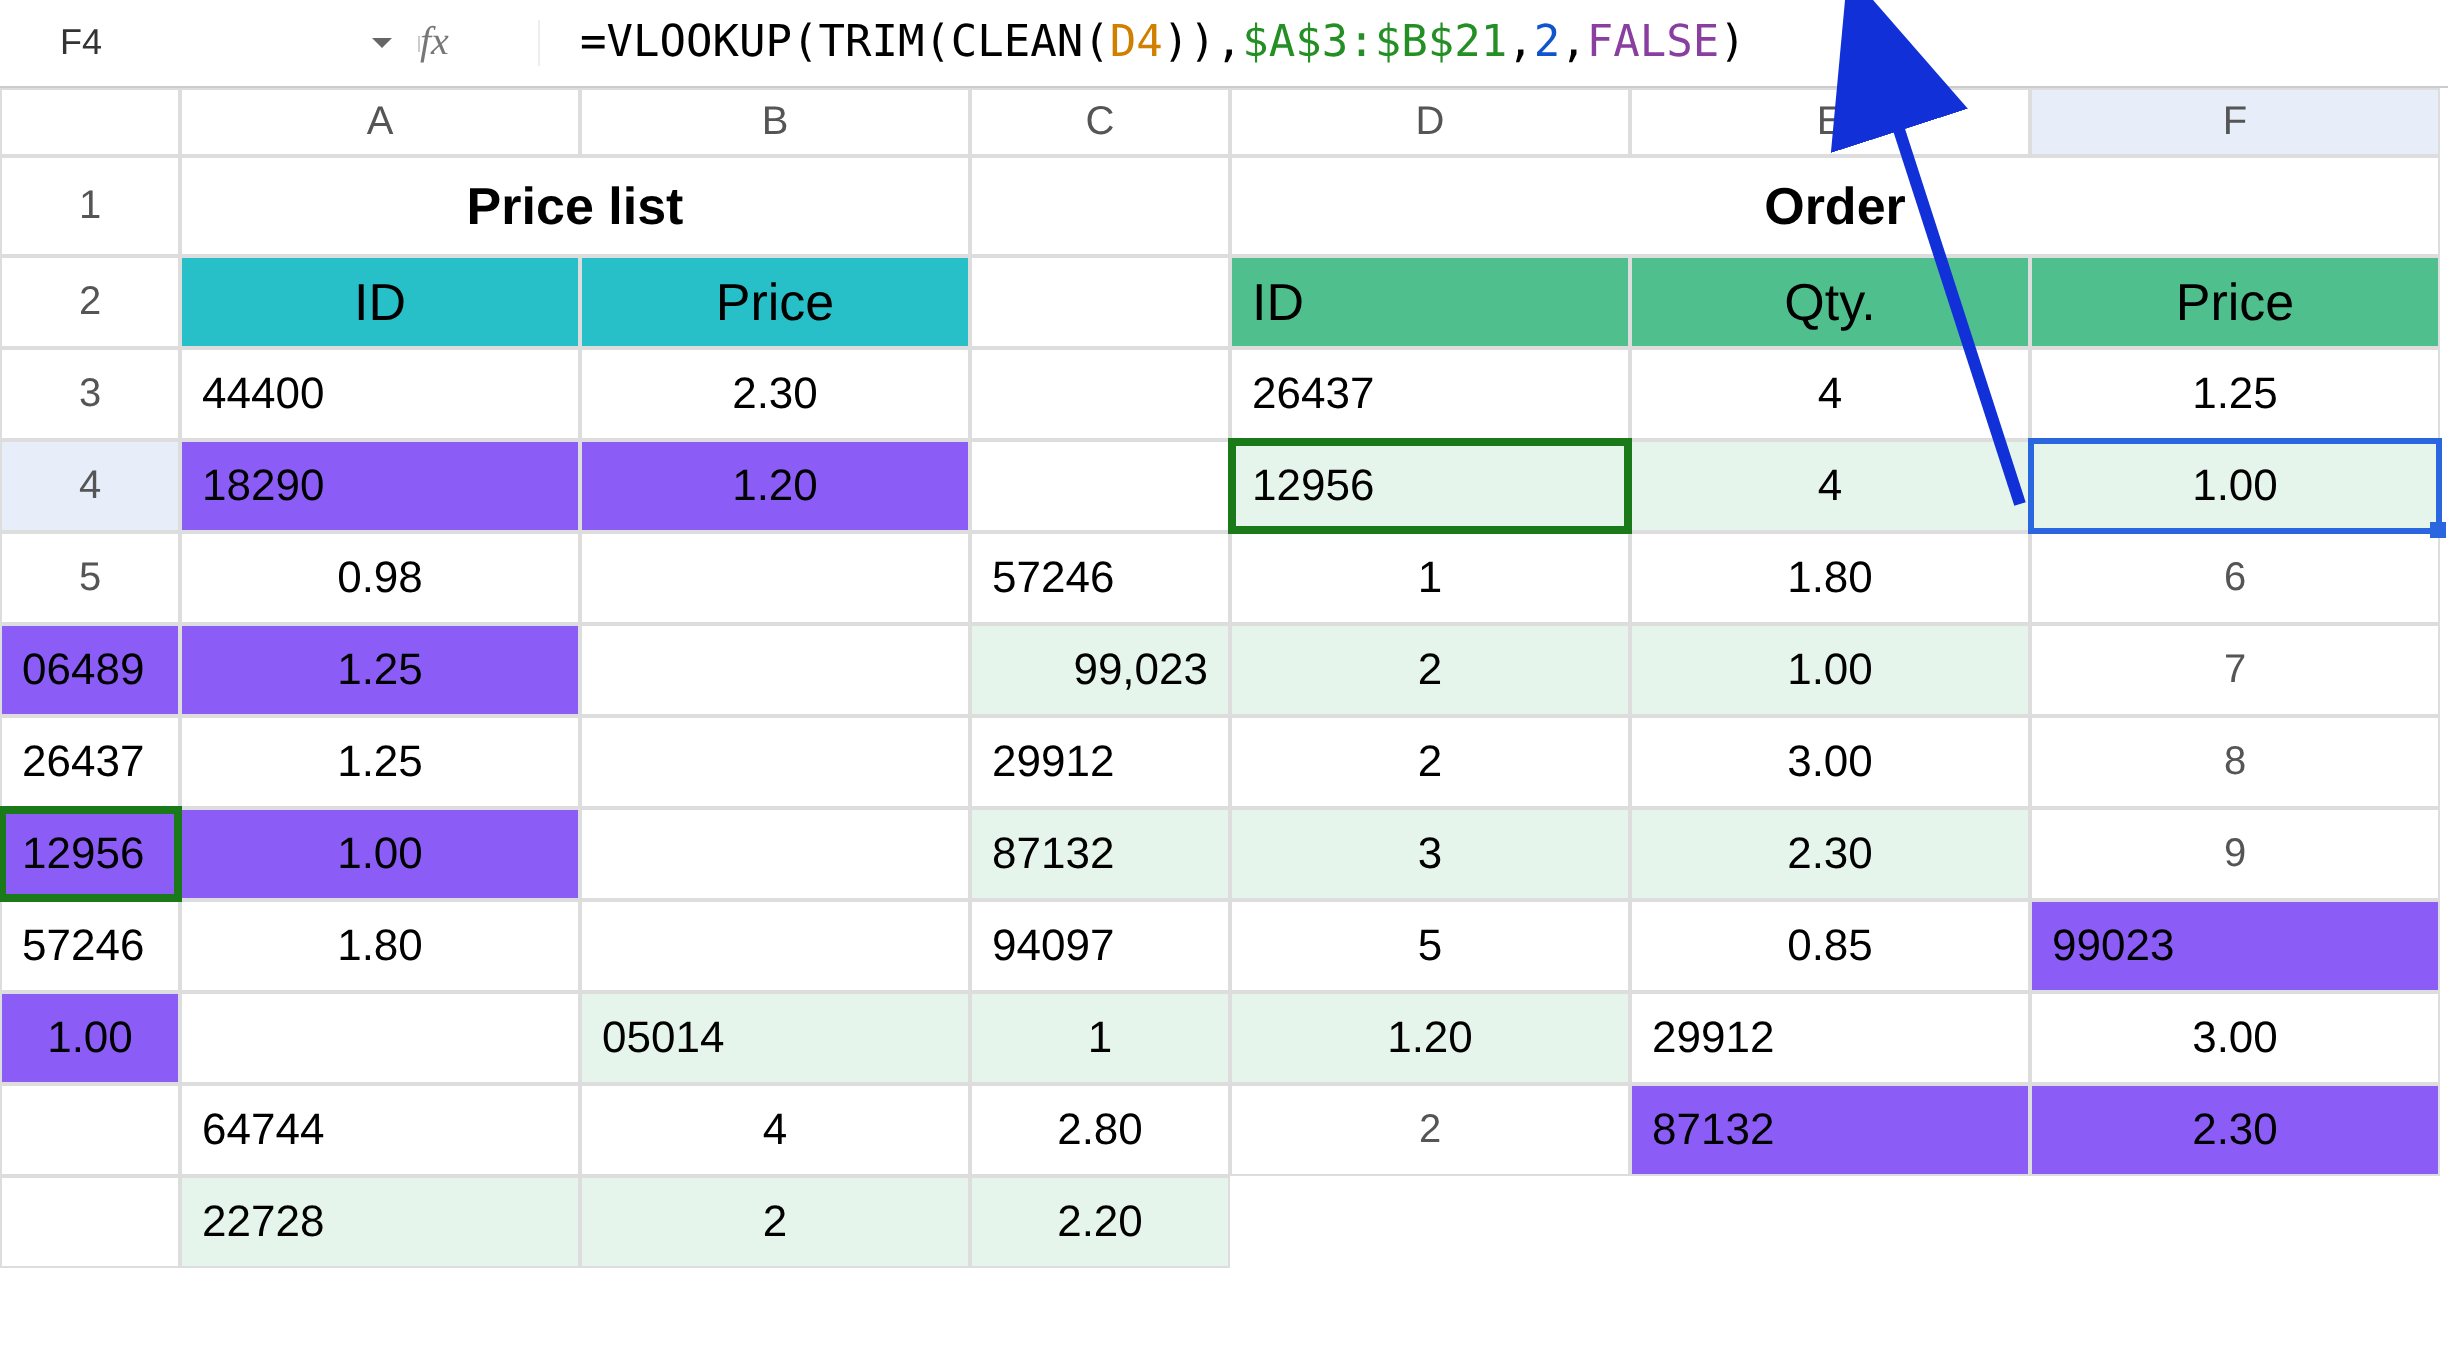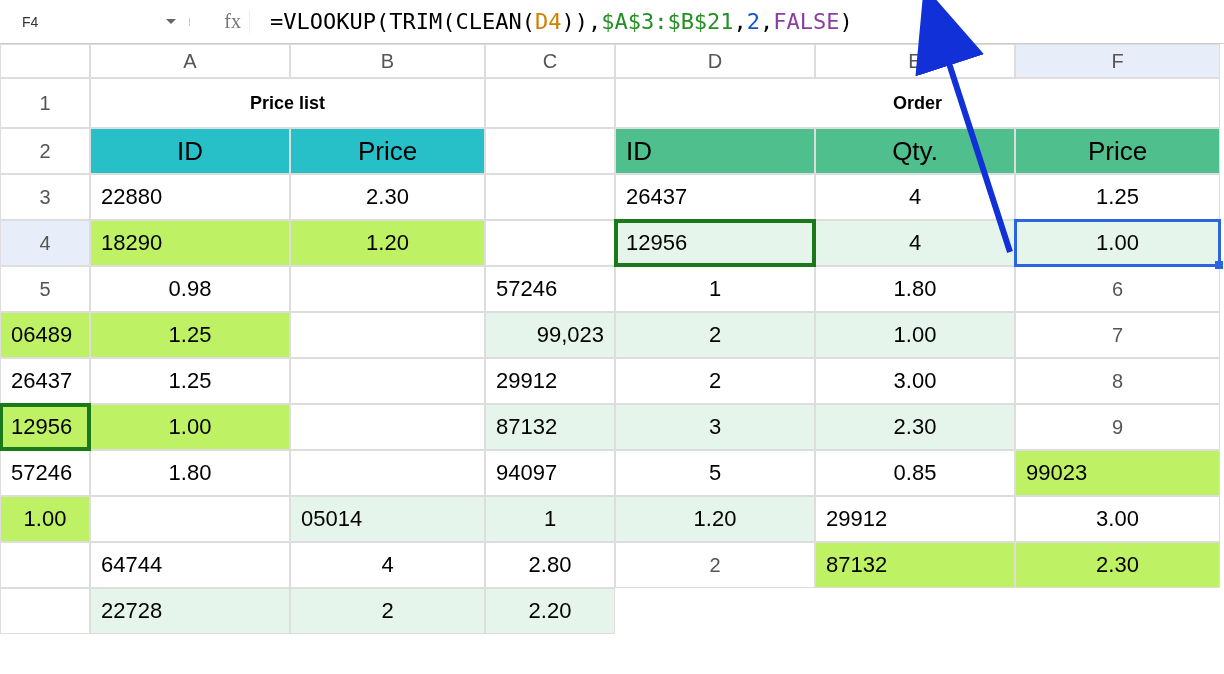--- a/index.html
+++ b/index.html
@@ -14,36 +14,38 @@
   }
   .formula-bar {
     display: flex;
     align-items: center;
     height: 44px;
     border-bottom: 1px solid #ccc;
     background: #fff;
   }
   .name-box {
     width: 90px;
-    padding: 0 22px;
-    font-size: 14px;
+    padding: 0 10px;
+    font-size: 18px;
     color: #333;
+    margin-left: 20px;
   }
   .dropdown-icon {
     width: 100px;
     display:flex;
     justify-content:flex-end;
     align-items:center;
     padding-right:12px;
     border-right:1px solid #ccc;
   }
   .dropdown-icon svg { fill:#666; }
   .fx-label {
     width: 60px;
-    text-align:right;
+    text-align:left;
+    font-style: italic;
     font-family: "Times New Roman", serif;
     font-size: 20px;
     color: #777;
     border-right:1px solid #eee;
     padding-right:8px;
   }
   .formula-input {
     flex:1;
     padding: 0 20px;
     font-family: "Consolas","Menlo",monospace;
@@ -85,36 +87,36 @@
     align-items:center;
     padding:0 10px;
     height:46px;
     background:#fff;
     position:relative;
   }
   .merge-title {
     grid-column: span 2;
     justify-content:center;
     font-weight:bold;
-    font-size:18px;
+    font-size:26px;
     height:50px;
   }
   .head-teal {
     background:#27c0c9;
     color:#000;
     justify-content:center;
     font-size:26px;
   }
   .head-green {
     background:#4fc08d;
     color:#000;
     justify-content:center;
     font-size:26px;
   }
-  .band-teal { background:#bef264; }
+  .band-teal { background:#8b5cf6; }
   .band-green { background:#e6f5ec; }
   .num-c { justify-content:center; }
   .num-r { justify-content:flex-end; }
   .box-green {
     outline:4px solid #1a7a1a;
     outline-offset:-3px;
     z-index:5;
   }
   .box-blue {
     outline:3px solid #2a66e0;
@@ -168,21 +170,21 @@
 
   <div class="row-head">2</div>
   <div class="cell head-teal">ID</div>
   <div class="cell head-teal">Price</div>
   <div class="cell"></div>
   <div class="cell head-green" style="justify-content:flex-start">ID</div>
   <div class="cell head-green">Qty.</div>
   <div class="cell head-green">Price</div>
 
 <div class="row-head ">3</div>
-    <div class="cell ">22880</div>
+    <div class="cell ">44400</div>
     <div class="cell num-c ">2.30</div>
     <div class="cell"></div>
     <div class="cell ">26437</div>
     <div class="cell num-c ">4</div>
     <div class="cell num-c ">1.25</div>
     <div class="row-head active-row">4</div>
     <div class="cell band-teal">18290</div>
     <div class="cell num-c band-teal">1.20</div>
     <div class="cell"></div>
     <div class="cell band-green box-green">12956</div>

